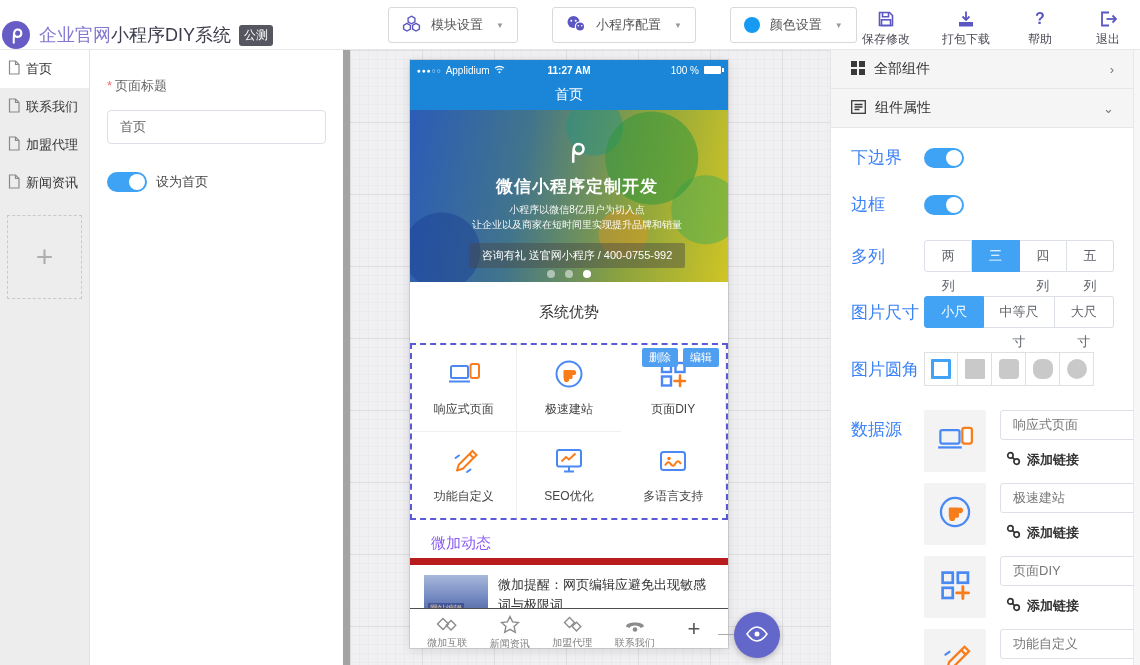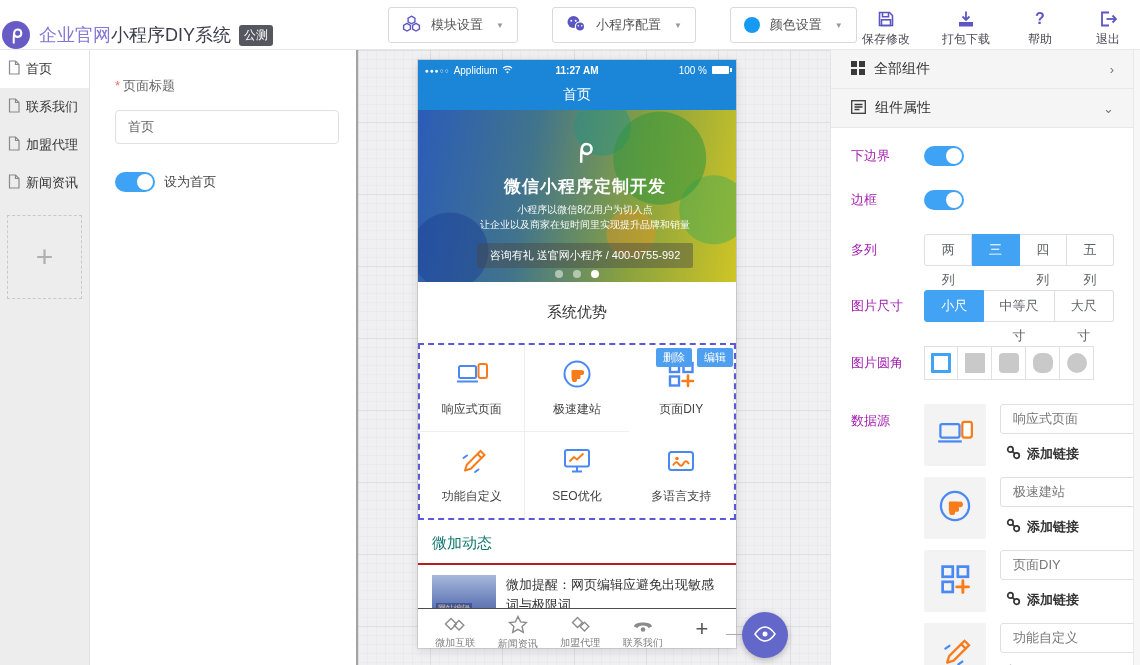--- a/index.html
+++ b/index.html
@@ -38,21 +38,21 @@
   
   .pages { width:90px; background:#ededed; flex-shrink:0; border-right:1px solid #e2e2e2; }
   .page-item { height:38px; display:flex; align-items:center; gap:5px; padding-left:7px;
                font-size:13px; color:#333; cursor:pointer; }
   .page-item.active { background:#fff; }
   .add-page { margin:13px 7px 0; height:84px; border:1px dashed #c9c9c9;
               display:flex; align-items:center; justify-content:center;
               font-size:30px; color:#b0b0b0; cursor:pointer; font-weight:300; }
 
   
-  .pagecfg { width:260px; background:#fff; padding:27px 17px; border-right:2px solid #a3a3a3; flex-shrink:0;margin-left:8px; }
+  .pagecfg { width:260px; background:#fff; padding:27px 17px; border-right:7px solid #a3a3a3; flex-shrink:0; }
   .field-label { font-size:13px; color:#666; }
   .req { color:#f56c6c; margin-right:3px; }
   .title-input { margin-top:15px; width:100%; height:34px; border:1px solid #dcdfe6;
                  border-radius:4px; padding:0 12px; font-size:13px; color:#666; outline:none; }
   .sethome { margin-top:28px; display:flex; align-items:center; gap:9px; font-size:13px; color:#444; }
   .toggle { width:40px; height:20px; border-radius:10px; background:#3fa3f5; position:relative;
             cursor:pointer; flex-shrink:0; border:none; }
   .toggle::after { content:""; position:absolute; right:2px; top:2px; width:16px; height:16px;
                    background:#fff; border-radius:50%; }
 
@@ -95,26 +95,26 @@
   .dot.on { background:#fff; }
 
   .adv-head { height:61px; display:flex; align-items:center; justify-content:center;
               font-size:15px; color:#333; background:#fff; }
   .adv-grid { height:177px; border:2px dashed #5a5ad8; display:grid;
               grid-template-columns:1fr 1fr 1fr; grid-template-rows:1fr 1fr; position:relative; cursor:pointer; }
   .cell { display:flex; flex-direction:column; align-items:center; justify-content:center; gap:8px;
           font-size:12px; color:#444; border-right:1px solid #efefef; border-bottom:1px solid #efefef; cursor:pointer; }
   .cell:nth-child(3n+3) { border-right:none; }
   .cell:nth-child(n+4) { border-bottom:none; }
-  .badges { position:absolute; top:3px; right:1px; display:flex; gap:5px; z-index:2; }
+  .badges { position:absolute; top:3px; right:7px; display:flex; gap:5px; z-index:2; }
   .badge { background:#4f9ff0; color:#fff; font-size:11px; padding:2px 7px; border-radius:2px;
            cursor:pointer; border:none; }
 
-  .news-head { height:45px; line-height:45px; padding-left:14px; font-size:15px; color:#0f766e;
-               border-bottom:2px solid #b91c1c; background:#fff; }
+  .news-head { height:45px; line-height:45px; padding-left:21px; font-size:15px; color:#8b5cf6;
+               border-bottom:7px solid #b91c1c; background:#fff; }
   .news-item { display:flex; gap:10px; padding:10px 14px 0; cursor:pointer; }
   .thumb { width:64px; height:42px; flex-shrink:0; position:relative;
            background:linear-gradient(180deg,#a8b8dc 0%,#6d83bd 60%,#51639c 100%); }
   .thumb span { position:absolute; bottom:3px; left:4px; font-size:8px; color:#e8c9a0;
                 background:rgba(40,60,130,.6); padding:0 2px; }
   .news-title { font-size:13px; line-height:20px; color:#333; }
 
   .tabbar { position:absolute; bottom:0; left:0; right:0; height:40px; background:#fff;
             border-top:1px solid #4d4d4d; display:flex; align-items:center; padding:0 6px; }
   .tab { flex:1; display:flex; flex-direction:column; align-items:center; gap:1px;
@@ -132,21 +132,21 @@
                position:relative; overflow:hidden; }
   .ins-inner { width:303px; height:100%; overflow:hidden; }
   .vscroll { position:absolute; right:0; top:0; bottom:0; width:7px; background:#f7f7f7;
              border-left:1px solid #e9e9e9; cursor:pointer; }
   .ins-head { height:39px; background:#f5f5f6; border-bottom:1px solid #e8e8e8; display:flex;
               align-items:center; padding:0 20px; font-size:14px; color:#333; gap:9px; cursor:pointer; }
   .chev { margin-left:auto; color:#777; font-size:13px; }
   .props { padding:18px 20px 0; }
   .prow { display:flex; align-items:center; margin-bottom:24px; }
   .prow.top { align-items:flex-start; }
-  .plabel { width:73px; font-size:13px; color:#a21caf; flex-shrink:0; }
+  .plabel { width:73px; font-size:17px; color:#3b82f6; flex-shrink:0; }
   .prow.top .plabel { padding-top:8px; }
 
   .segrow { display:flex; }
   .seg { min-width:47px; padding:0 13px; height:32px; line-height:30px; text-align:center;
          font-size:13px; color:#5f6368; background:#fff; border:1px solid #dcdfe6; border-left:none;
          cursor:pointer; }
   .seg:first-child { border-left:1px solid #dcdfe6; border-radius:3px 0 0 3px; }
   .seg:last-child { border-radius:0 3px 3px 0; }
   .seg.sel { background:#42a3f5; color:#fff; border-color:#42a3f5; }
 

